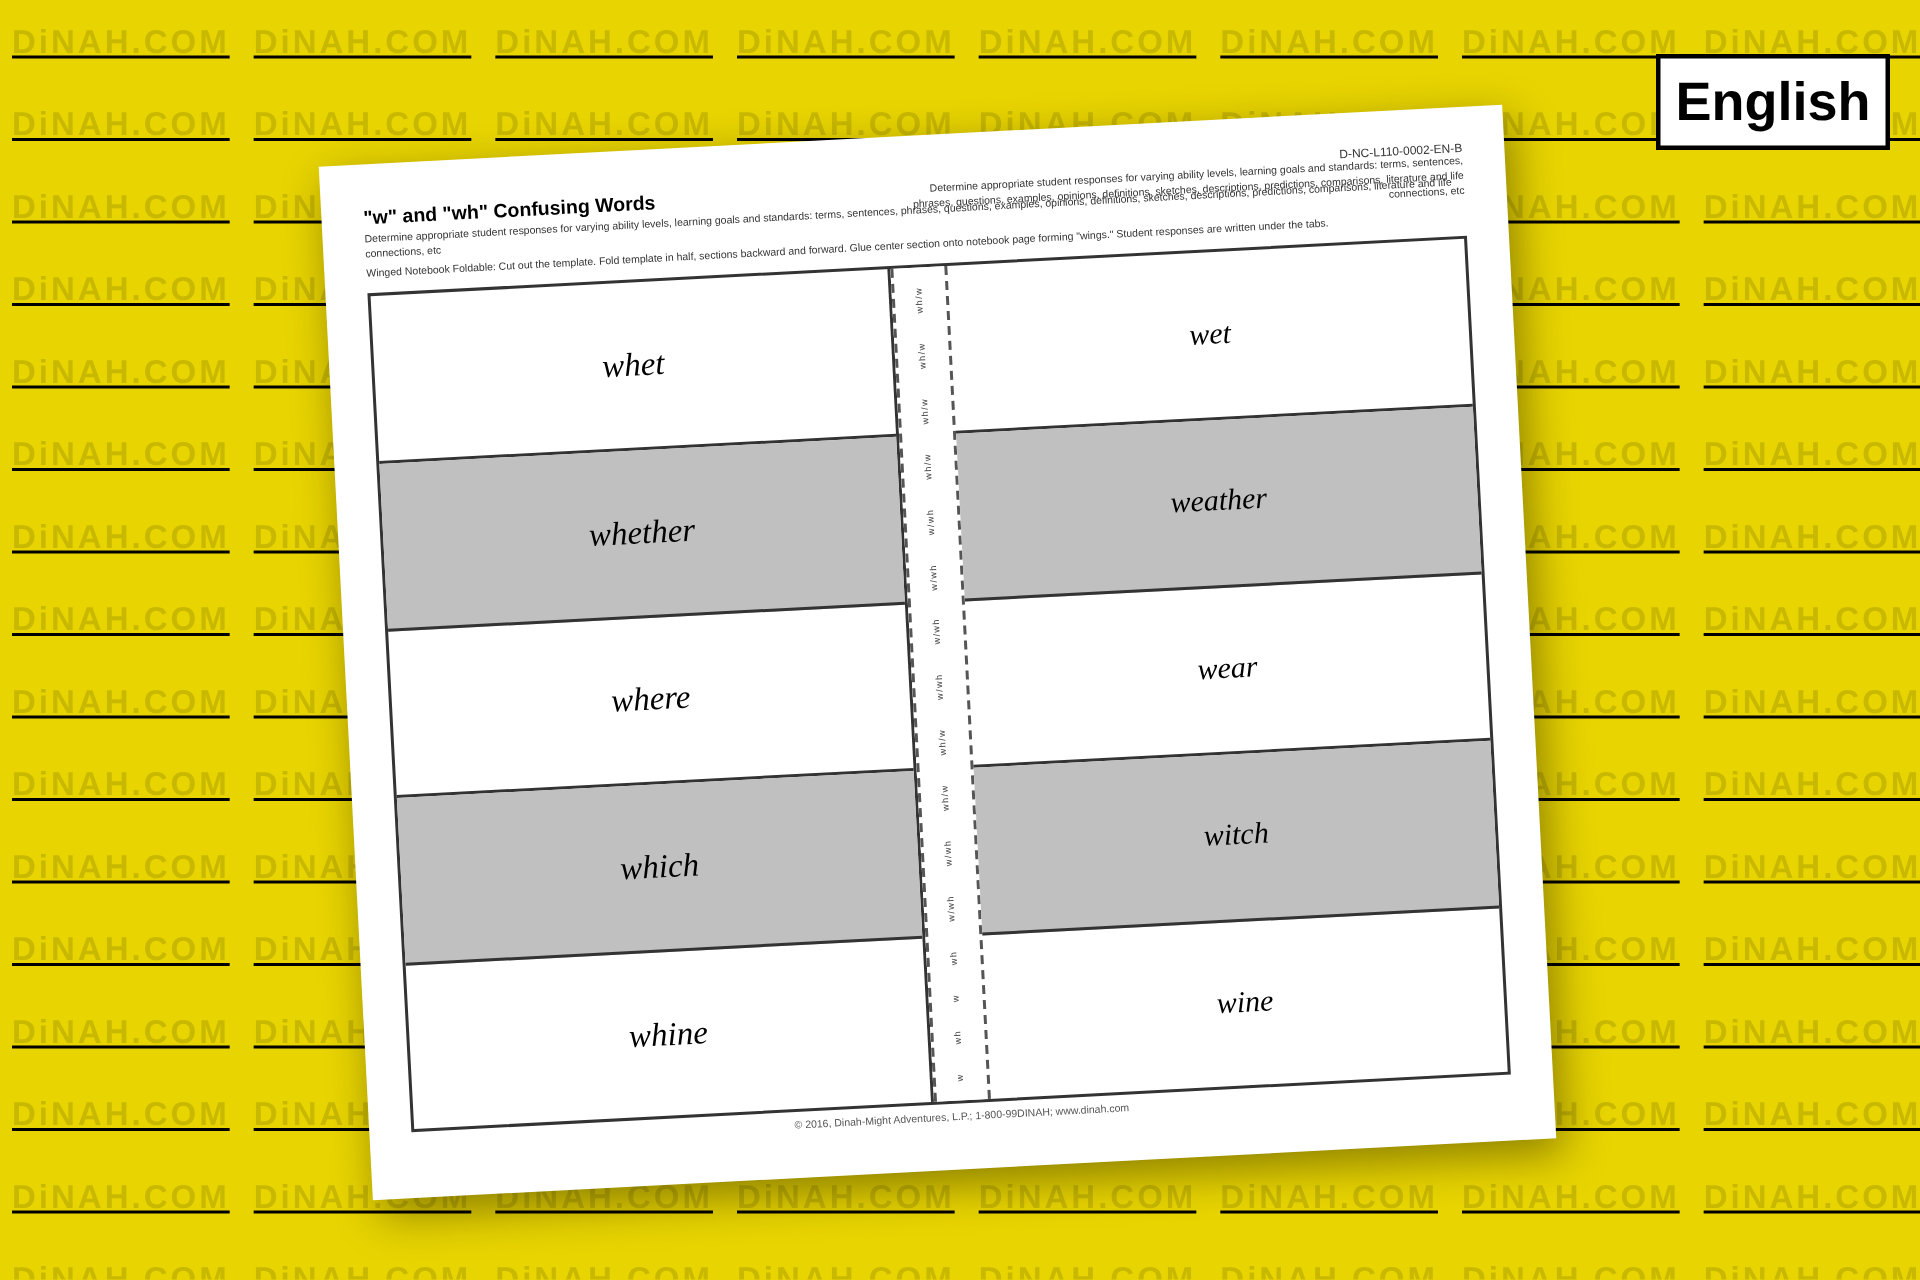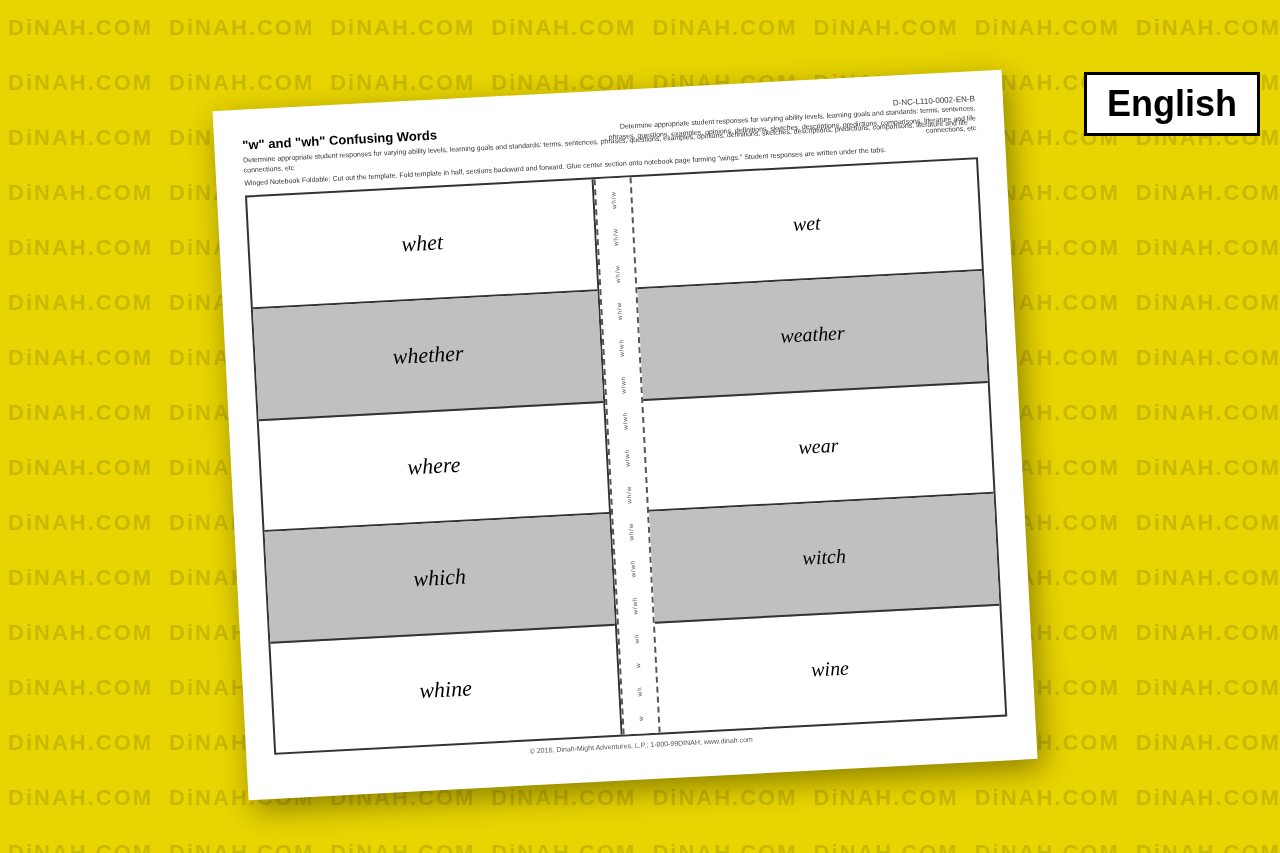--- a/index.html
+++ b/index.html
@@ -26,46 +26,46 @@
       inset: 0;
       width: 100%;
       height: 100%;
     }
 
     .bg-row {
       display: flex;
       flex-wrap: nowrap;
       height: 55px;
       align-items: center;
+      text-decoration: underline;
     }
 
     .bg-item {
       color: #c9b800;
       font-size: 22px;
       font-weight: 900;
       font-family: 'Arial Black', Arial, sans-serif;
       letter-spacing: 2px;
       padding: 0 8px;
       white-space: nowrap;
       user-select: none;
     }
 
     
     .english-label {
       position: absolute;
       top: 36px;
       right: 20px;
       background: white;
       border: 3px solid black;
-      padding: 8px 20px;
+      padding: 8px 10px;
       font-size: 36px;
       font-weight: bold;
       font-family: Arial, sans-serif;
       z-index: 10;
-      margin-top: 36px;
     }
 
     
     .paper {
       position: absolute;
       top: 90px;
       left: 230px;
       width: 790px;
       height: 690px;
       background: white;

